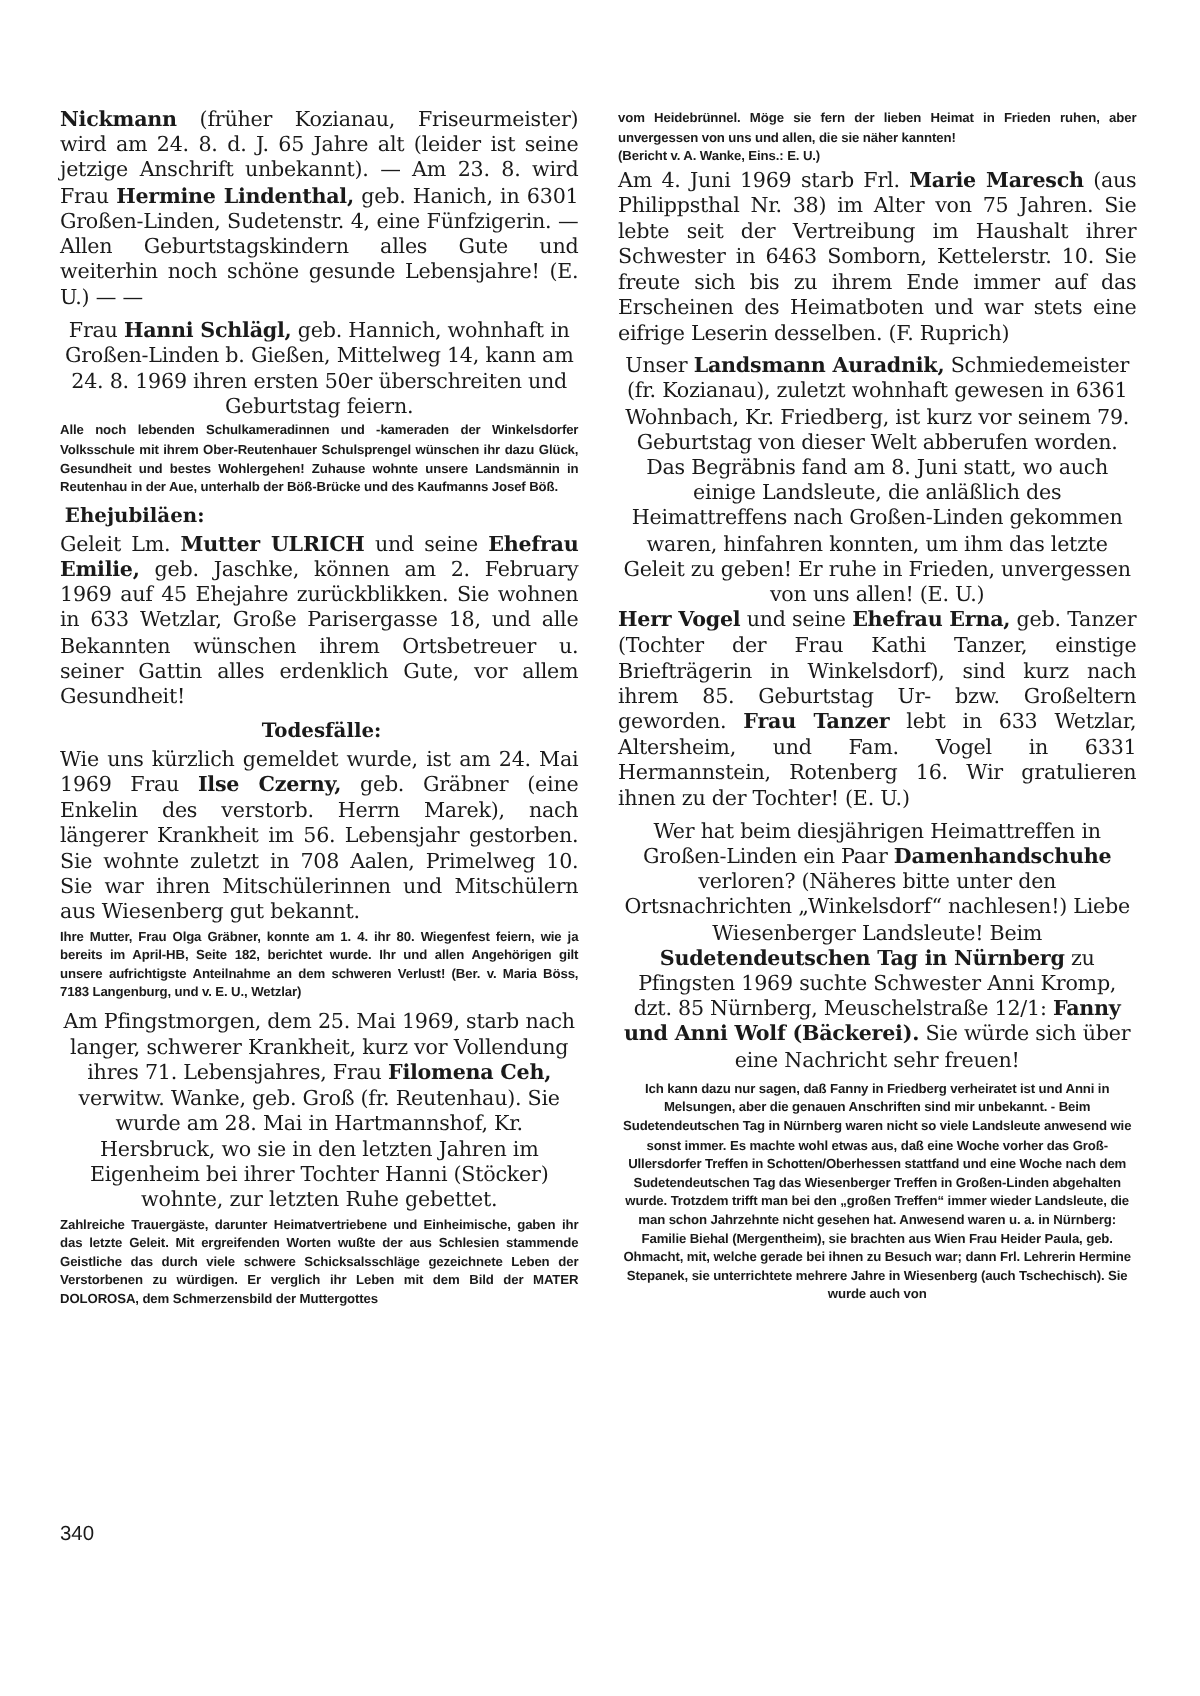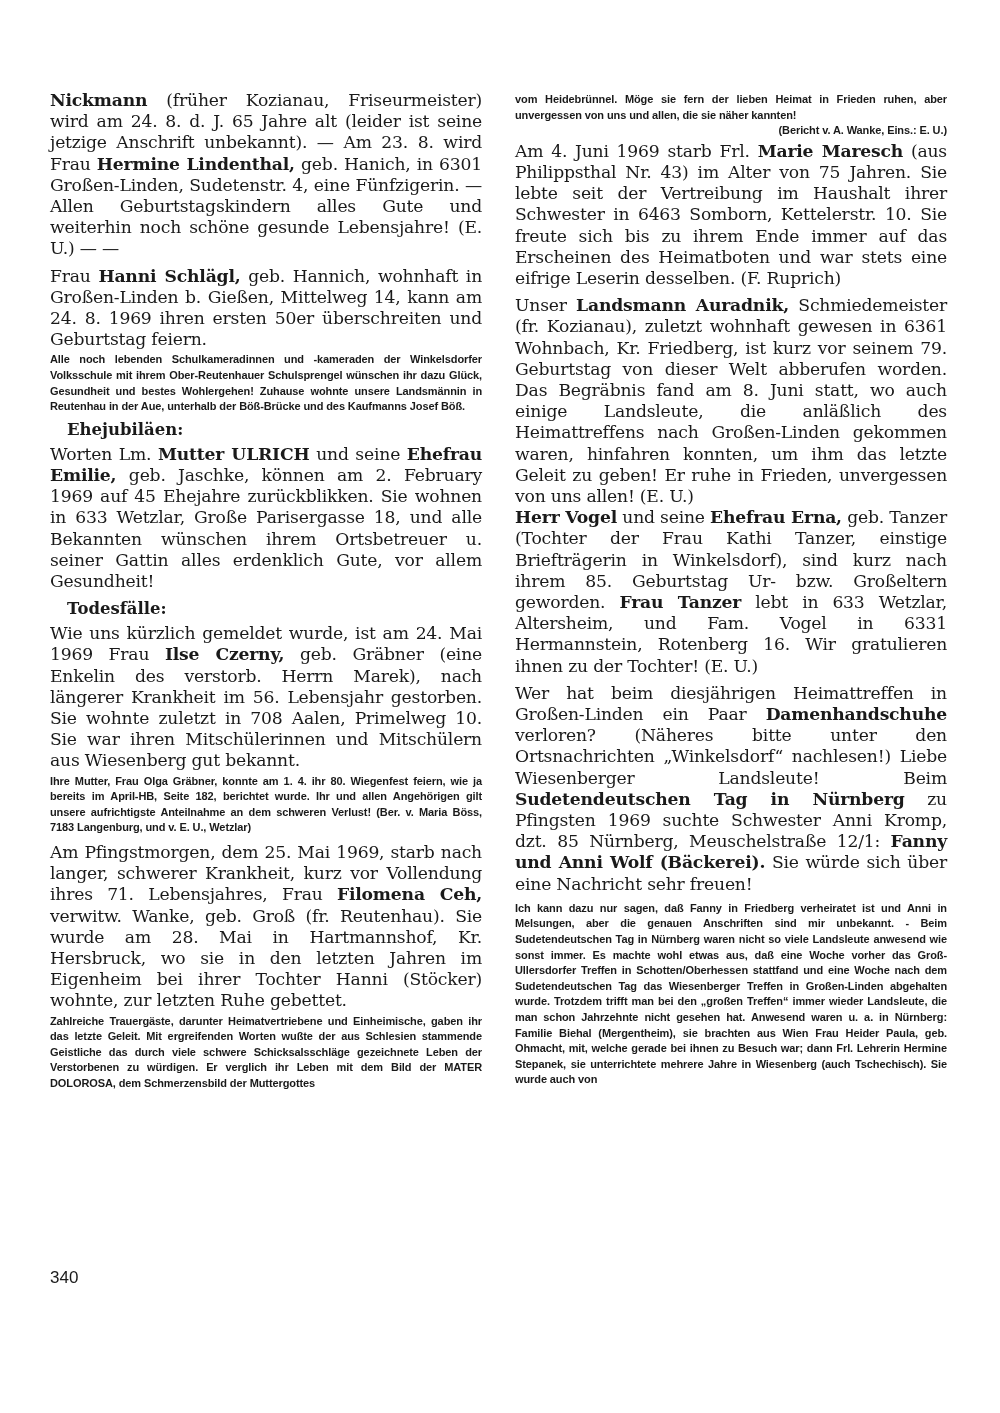--- a/index.html
+++ b/index.html
@@ -4,54 +4,54 @@
 <style>
   html, body { margin: 0; padding: 0; background: #ffffff; }
   body { width: 1000px; height: 1413px; position: relative; overflow: hidden; color: #1a1a1a; }
   .page { position: absolute; left: 0; top: 0; width: 1000px; height: 1413px; }
   .col { position: absolute; top: 90px; width: 432px; }
   .col-left { left: 50px; }
   .col-right { left: 515px; top: 92px; }
   p { margin: 0; text-align: justify; hyphens: manual; }
   .big { font-family: "DejaVu Serif", serif; font-size: 17.2px; line-height: 21.2px; letter-spacing: -0.2px; }
   .small { font-family: "Liberation Sans", sans-serif; font-weight: bold; font-size: 11px; line-height: 15.6px; letter-spacing: -0.1px; }
-  .head { font-family: "DejaVu Serif", serif; font-weight: bold; font-size: 16.5px; line-height: 22px; margin: 4px 0 3px 17px; }
-  .gap { margin-top: 6px; }
+  .head { font-family: "DejaVu Serif", serif; font-weight: bold; font-size: 16.5px; line-height: 22px; margin: 4px 0 3px 4px; }
+  .gap { margin-top: 6px; text-align: center; }
   .gap-s { margin-top: 2px; }
-  .right { text-align: right; }
+  .right { }
   b { font-weight: bold; }
   .pagenum { position: absolute; left: 50px; top: 1268px; font-family: Liberation Sans, sans-serif; font-size: 17px; }
 </style>
 </head>
 <body>
 
 <div class="page">
 
   <div class="col col-left">
     <p class="big"><b>Nickmann</b><span> (früher Kozianau, Friseurmeister) wird am 24. 8. d. J. 65 Jahre alt (leider ist seine jetzige Anschrift unbekannt). — Am 23. 8. wird Frau </span><b>Hermine Lindenthal,</b><span> geb. Hanich, in 6301 Großen-Linden, Sudetenstr. 4, eine Fünfzigerin. — Allen Geburtstagskindern alles Gute und weiterhin noch schöne gesunde Lebensjahre! (E. U.) — —</span></p>
 
     <p class="big gap"><span>Frau </span><b>Hanni Schlägl,</b><span> geb. Hannich, wohnhaft in Großen-Linden b. Gießen, Mittelweg 14, kann am 24. 8. 1969 ihren ersten 50er überschreiten und Geburtstag feiern.</span></p>
     <p class="small gap-s">Alle noch lebenden Schulkameradinnen und -kameraden der Winkelsdorfer Volksschule mit ihrem Ober-Reutenhauer Schulsprengel wünschen ihr dazu Glück, Gesundheit und bestes Wohlergehen! Zuhause wohnte unsere Landsmännin in Reutenhau in der Aue, unterhalb der Böß-Brücke und des Kaufmanns Josef Böß.</p>
 
     <div class="head">Ehejubiläen:</div>
-    <p class="big"><span>Worten Lm. </span><b>Mutter ULRICH</b><span> und seine </span><b>Ehefrau Emilie,</b><span> geb. Jaschke, können am 2. February 1969 auf 45 Ehejahre zurückblikken. Sie wohnen in 633 Wetzlar, Große Parisergasse 18, und alle Bekannten wünschen ihrem Ortsbetreuer u. seiner Gattin alles erdenklich Gute, vor allem Gesundheit!</span></p>
+    <p class="big"><span>Geleit Lm. </span><b>Mutter ULRICH</b><span> und seine </span><b>Ehefrau Emilie,</b><span> geb. Jaschke, können am 2. February 1969 auf 45 Ehejahre zurückblikken. Sie wohnen in 633 Wetzlar, Große Parisergasse 18, und alle Bekannten wünschen ihrem Ortsbetreuer u. seiner Gattin alles erdenklich Gute, vor allem Gesundheit!</span></p>
 
     <div class="head gap">Todesfälle:</div>
     <p class="big"><span>Wie uns kürzlich gemeldet wurde, ist am 24. Mai 1969 Frau </span><b>Ilse Czerny,</b><span> geb. Gräbner (eine Enkelin des verstorb. Herrn Marek), nach längerer Krankheit im 56. Lebensjahr gestorben. Sie wohnte zuletzt in 708 Aalen, Primelweg 10. Sie war ihren Mitschülerinnen und Mitschülern aus Wiesenberg gut bekannt.</span></p>
     <p class="small gap-s">Ihre Mutter, Frau Olga Gräbner, konnte am 1. 4. ihr 80. Wiegenfest feiern, wie ja bereits im April-HB, Seite 182, berichtet wurde. Ihr und allen Angehörigen gilt unsere aufrichtigste Anteilnahme an dem schweren Verlust! (Ber. v. Maria Böss, 7183 Langenburg, und v. E. U., Wetzlar)</p>
 
     <p class="big gap"><span>Am Pfingstmorgen, dem 25. Mai 1969, starb nach langer, schwerer Krankheit, kurz vor Vollendung ihres 71. Lebensjahres, Frau </span><b>Filomena Ceh,</b><span> verwitw. Wanke, geb. Groß (fr. Reutenhau). Sie wurde am 28. Mai in Hartmannshof, Kr. Hersbruck, wo sie in den letzten Jahren im Eigenheim bei ihrer Tochter Hanni (Stöcker) wohnte, zur letzten Ruhe gebettet.</span></p>
     <p class="small gap-s">Zahlreiche Trauergäste, darunter Heimatvertriebene und Einheimische, gaben ihr das letzte Geleit. Mit ergreifenden Worten wußte der aus Schlesien stammende Geistliche das durch viele schwere Schicksalsschläge gezeichnete Leben der Verstorbenen zu würdigen. Er verglich ihr Leben mit dem Bild der MATER DOLOROSA, dem Schmerzensbild der Muttergottes</p>
   </div>
 
   <div class="col col-right">
     <p class="small">vom Heidebrünnel. Möge sie fern der lieben Heimat in Frieden ruhen, aber unvergessen von uns und allen, die sie näher kannten!</p>
     <p class="small right">(Bericht v. A. Wanke, Eins.: E. U.)</p>
 
-    <p class="big gap-s"><span>Am 4. Juni 1969 starb Frl. </span><b>Marie Maresch</b><span> (aus Philippsthal Nr. 43) im Alter von 75 Jahren. Sie lebte seit der Vertreibung im Haushalt ihrer Schwester in 6463 Somborn, Kettelerstr. 10. Sie freute sich bis zu ihrem Ende immer auf das Erscheinen des Heimatboten und war stets eine eifrige Leserin desselben. (F. Ruprich)</span></p>
+    <p class="big gap-s"><span>Am 4. Juni 1969 starb Frl. </span><b>Marie Maresch</b><span> (aus Philippsthal Nr. 38) im Alter von 75 Jahren. Sie lebte seit der Vertreibung im Haushalt ihrer Schwester in 6463 Somborn, Kettelerstr. 10. Sie freute sich bis zu ihrem Ende immer auf das Erscheinen des Heimatboten und war stets eine eifrige Leserin desselben. (F. Ruprich)</span></p>
 
     <p class="big gap"><span>Unser </span><b>Landsmann Auradnik,</b><span> Schmiedemeister (fr. Kozianau), zuletzt wohnhaft gewesen in 6361 Wohnbach, Kr. Friedberg, ist kurz vor seinem 79. Geburtstag von dieser Welt abberufen worden. Das Begräbnis fand am 8. Juni statt, wo auch einige Landsleute, die anläßlich des Heimattreffens nach Großen-Linden gekommen waren, hinfahren konnten, um ihm das letzte Geleit zu geben! Er ruhe in Frieden, unvergessen von uns allen! (E. U.)</span></p>
 
     <p class="big"><b>Herr Vogel</b><span> und seine </span><b>Ehefrau Erna,</b><span> geb. Tanzer (Tochter der Frau Kathi Tanzer, einstige Briefträgerin in Winkelsdorf), sind kurz nach ihrem 85. Geburtstag Ur- bzw. Großeltern geworden. </span><b>Frau Tanzer</b><span> lebt in 633 Wetzlar, Altersheim, und Fam. Vogel in 6331 Hermannstein, Rotenberg 16. Wir gratulieren ihnen zu der Tochter! (E. U.)</span></p>
 
     <p class="big gap"><span>Wer hat beim diesjährigen Heimattreffen in Großen-Linden ein Paar </span><b>Damenhandschuhe</b><span> verloren? (Näheres bitte unter den Ortsnachrichten „Winkelsdorf“ nachlesen!) Liebe Wiesenberger Landsleute! Beim </span><b>Sudetendeutschen Tag in Nürnberg</b><span> zu Pfingsten 1969 suchte Schwester Anni Kromp, dzt. 85 Nürnberg, Meuschelstraße 12/1: </span><b>Fanny und Anni Wolf (Bäckerei).</b><span> Sie würde sich über eine Nachricht sehr freuen!</span></p>
     <p class="small gap">Ich kann dazu nur sagen, daß Fanny in Friedberg verheiratet ist und Anni in Melsungen, aber die genauen Anschriften sind mir unbekannt. - Beim Sudetendeutschen Tag in Nürnberg waren nicht so viele Landsleute anwesend wie sonst immer. Es machte wohl etwas aus, daß eine Woche vorher das Groß-Ullersdorfer Treffen in Schotten/Oberhessen stattfand und eine Woche nach dem Sudetendeutschen Tag das Wiesenberger Treffen in Großen-Linden abgehalten wurde. Trotzdem trifft man bei den „großen Treffen“ immer wieder Landsleute, die man schon Jahrzehnte nicht gesehen hat. Anwesend waren u. a. in Nürnberg: Familie Biehal (Mergentheim), sie brachten aus Wien Frau Heider Paula, geb. Ohmacht, mit, welche gerade bei ihnen zu Besuch war; dann Frl. Lehrerin Hermine Stepanek, sie unterrichtete mehrere Jahre in Wiesenberg (auch Tschechisch). Sie wurde auch von</p>
   </div>
 
   <div class="pagenum">340</div>

